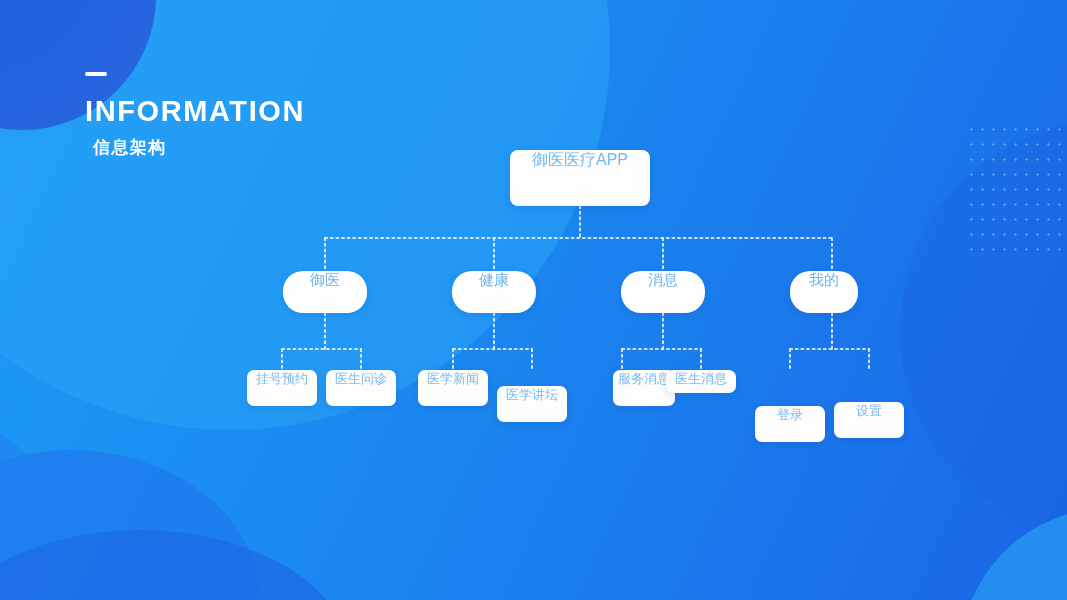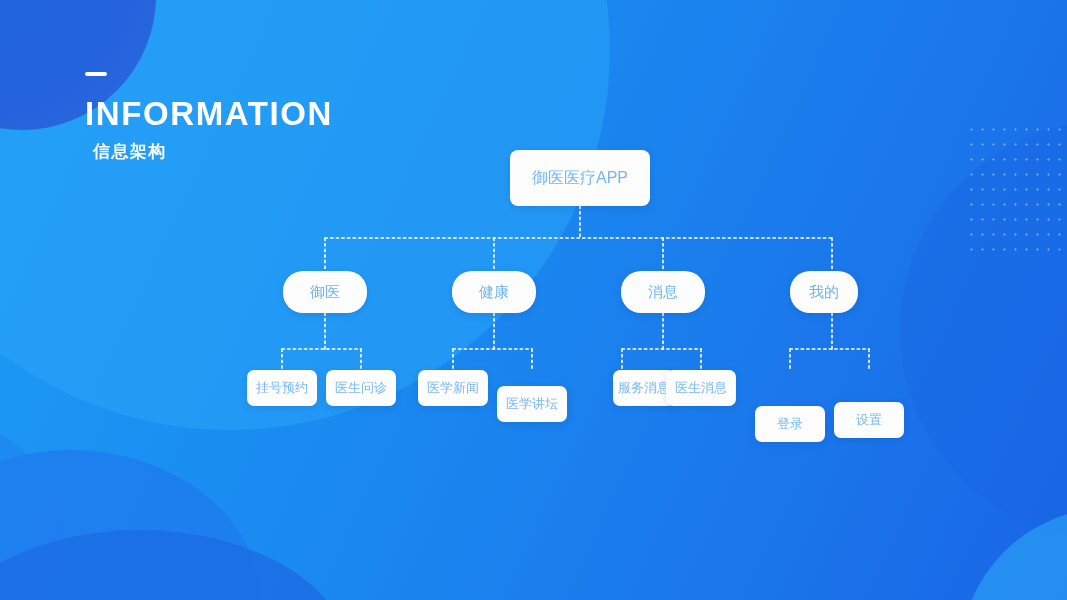--- a/index.html
+++ b/index.html
@@ -87,21 +87,21 @@
   
   .header { position: absolute; left: 85px; top: 72px; }
   .header-rule {
     width: 22px; height: 4px;
     background: #ffffff;
     border-radius: 2px;
     margin-bottom: 21px;
   }
   .header-title {
     color: #ffffff;
-    font-size: 33px;
+    font-size: 29px;
     font-weight: bold;
     letter-spacing: 1.6px;
     line-height: 1;
     margin: 0 0 13px 0;
   }
   .header-subtitle {
     color: #ffffff;
     font-size: 17px;
     font-weight: bold;
     letter-spacing: 1.4px;
@@ -112,21 +112,21 @@
   
   .diagram { position: absolute; inset: 0; }
   .connectors { position: absolute; left: 0; top: 0; }
 
   .node {
     position: absolute;
     box-sizing: border-box;
     background: #fdfdfd;
     border-radius: 7px;
     display: flex;
-    align-items: center;
+    align-items: flex-start;
     justify-content: center;
     color: #6fb4ef;
     box-shadow: 0 2px 7px rgba(10, 60, 140, .16);
     user-select: none;
   }
   .node.root  { font-size: 16px; border-radius: 8px; color: #74b7f0; }
   .node.lvl2  { font-size: 15px; color: #6fb4ef; border-radius: 20px; }
   .node.lvl3  { font-size: 13px; color: #77b9f1; }
 </style>
 </head>
@@ -197,21 +197,21 @@
         </div>
         <div class="node lvl3" style="left: 497px; top: 370px; width: 70px; height: 36px; margin-top: 16px;">
           <span>医学讲坛</span>
         </div>
         <div class="node lvl2" style="left: 621px; top: 271px; width: 84px; height: 42px;">
           <span>消息</span>
         </div>
         <div class="node lvl3" style="left: 613px; top: 370px; width: 62px; height: 36px;">
           <span>服务消息</span>
         </div>
-        <div class="node lvl3" style="left: 666px; top: 370px; width: 70px; height: 36px;">
+        <div class="node lvl3" style="left: 666px; top: 370px; width: 70px; height: 23px;">
           <span>医生消息</span>
         </div>
         <div class="node lvl2" style="left: 790px; top: 271px; width: 68px; height: 42px;">
           <span>我的</span>
         </div>
         <div class="node lvl3" style="left: 755px; top: 370px; width: 70px; height: 36px; margin-top: 36px;">
           <span>登录</span>
         </div>
         <div class="node lvl3" style="left: 834px; top: 370px; width: 70px; height: 36px; margin-top: 32px;">
           <span>设置</span>

